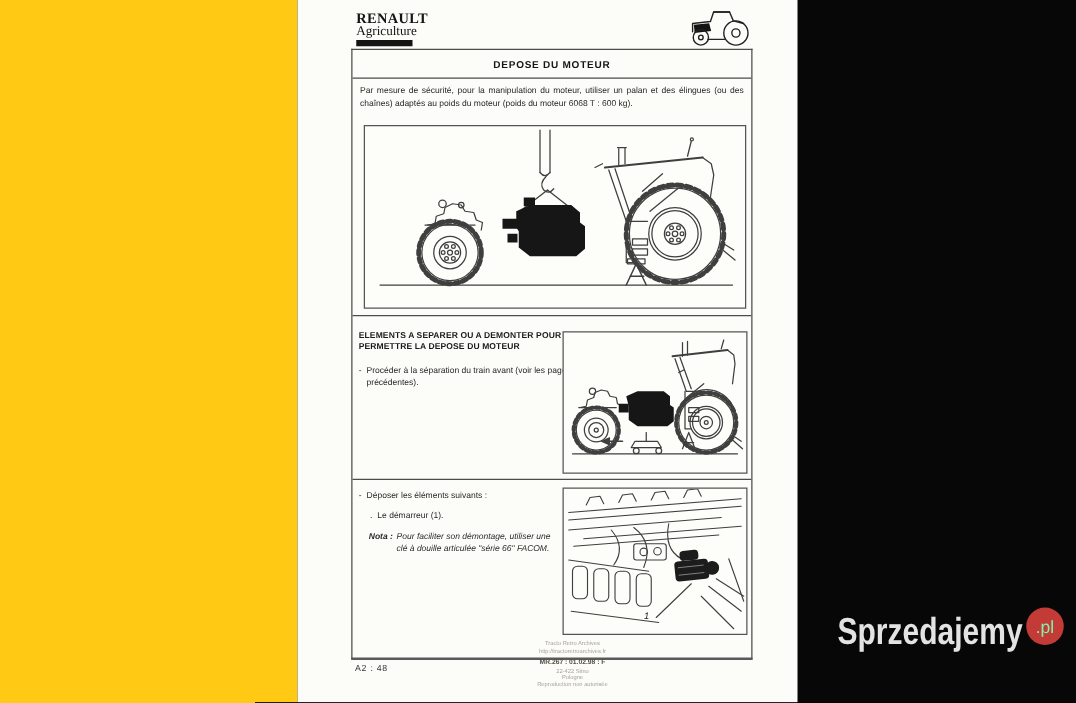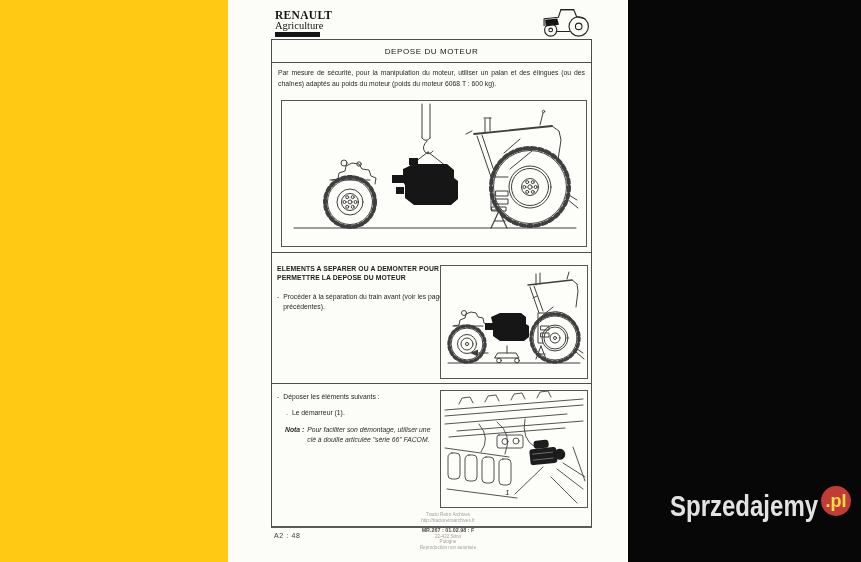--- a/index.html
+++ b/index.html
@@ -1,33 +1,33 @@
 <!DOCTYPE html>
 <html><head>
 <meta charset="utf-8">
 <style>
   html,body{margin:0;padding:0;background:#070707;}
   .stage{position:relative;width:861px;height:562px;overflow:hidden;background:#070707;
          font-family:"Liberation Sans",sans-serif;}
   .yellow-panel{position:absolute;left:0;top:0;width:238px;height:562px;background:#ffc914;}
   .black-panel{position:absolute;left:638px;top:0;width:223px;height:562px;background:#070707;}
-  .paper{position:absolute;left:228px;top:0;width:400px;height:562px;background:#fcfcf9;color:#262626;}
+  .paper{position:absolute;left:238px;top:0;width:400px;height:562px;background:#fcfcf9;color:#262626;}
 
   
   .brand{position:absolute;left:47px;top:10px;color:#141414;}
   .brand-name{font-family:"Liberation Serif",serif;font-weight:bold;font-size:11.5px;line-height:11px;letter-spacing:.3px;}
   .brand-div{font-family:Liberation Serif, serif;font-size:10.5px;line-height:10px;}
   .brand-bar{width:45px;height:5px;background:#141414;margin-top:1px;}
   .tractor-icon{position:absolute;left:312px;top:5px;width:53px;height:33px;}
 
   
   .outer-box{position:absolute;left:43px;top:39px;width:321px;height:489px;box-sizing:border-box;
              border:1px solid #4c4c4c;border-bottom:2px solid #5a5a5a;}
   .title-band{height:22px;border-bottom:1px solid #4c4c4c;display:flex;align-items:center;justify-content:center;}
-  .doc-title{font-size:8px;font-weight:normal;letter-spacing:.6px;color:#161616;}
+  .doc-title{font-size:8px;font-weight:bold;letter-spacing:.6px;color:#161616;}
 
   .intro{position:absolute;left:6px;top:28px;width:307px;font-size:6.8px;line-height:10.6px;
          text-align:justify;color:#272727;}
 
   .figure{position:absolute;box-sizing:border-box;border:1px solid #555;background:#fdfdfa;}
   .fig1{left:9px;top:60px;width:306px;height:147px;}
   .fig2{left:168px;top:225px;width:148px;height:114px;}
   .fig3{left:168px;top:350px;width:148px;height:118px;}
   .figure svg{display:block;width:100%;height:100%;}
 
@@ -53,21 +53,21 @@
   .stamp{position:absolute;left:140px;top:512px;width:160px;text-align:center;}
   .stamp-line{font-size:4.6px;line-height:5.8px;color:#a6a29a;}
   .stamp-ref{font-size:5.4px;line-height:7px;margin-top:3px;font-weight:bold;color:#575047;}
 
   
   .watermark{position:absolute;left:670px;top:489px;width:190px;height:48px;}
   .wordmark{display:inline-block;font-size:30px;line-height:34px;font-weight:bold;color:#e3e3e3;
             transform:scaleX(.8);transform-origin:0 50%;letter-spacing:0;}
   .tld-badge{position:absolute;left:151px;top:-3px;width:30px;height:30px;border-radius:50%;
              background:#c23b36;display:flex;align-items:center;justify-content:center;}
-  .tld-text{font-size:18px;font-weight:bold;color:#fde047;}
+  .tld-text{font-size:14px;font-weight:normal;color:#86efac;}
 </style>
 </head>
 <body>
 
 <div class="stage">
   <div class="yellow-panel"></div>
   <div class="black-panel"></div>
 
   <div class="paper">
 

